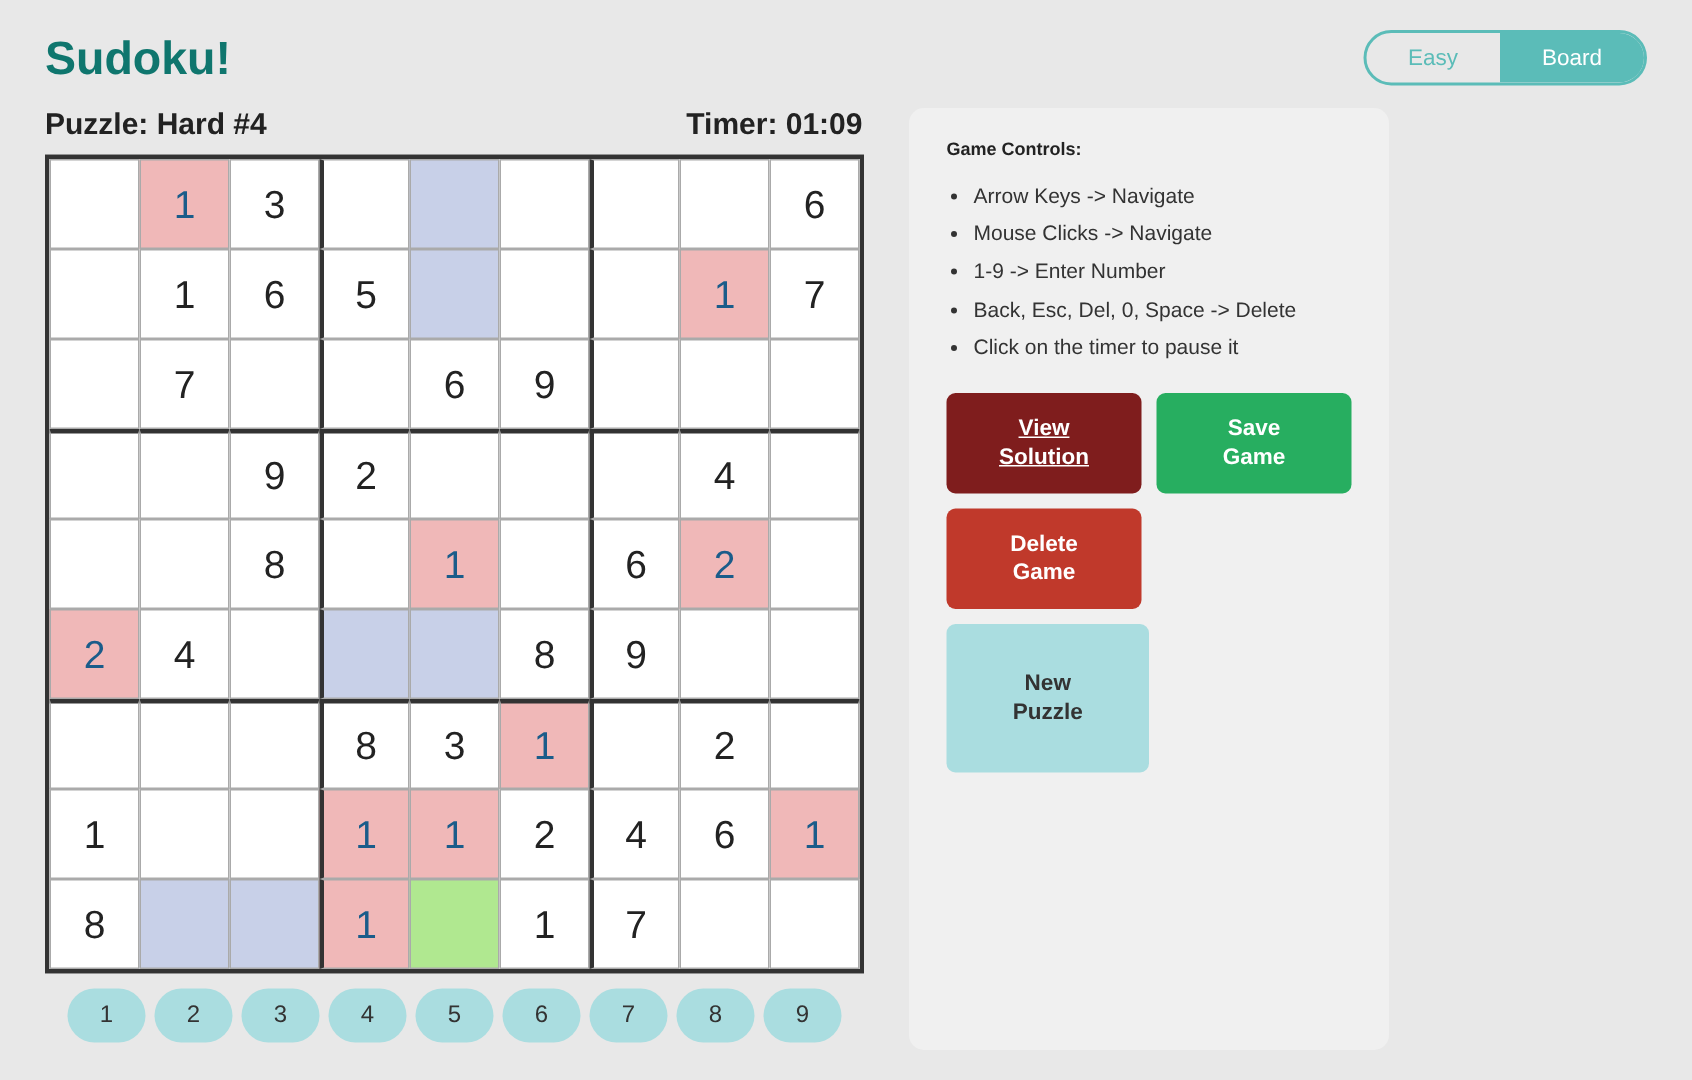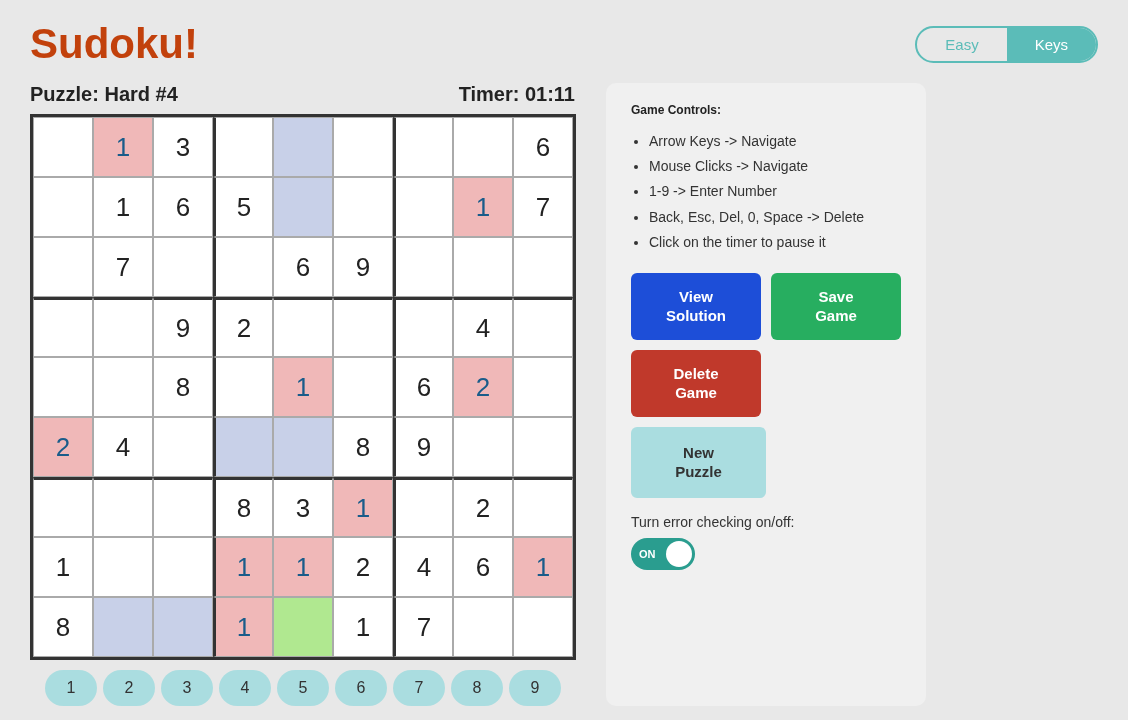--- a/index.html
+++ b/index.html
@@ -17,23 +17,23 @@
       padding: 20px 30px;
       height: 100%;
     }
     .header {
       display: flex;
       align-items: center;
       justify-content: space-between;
       margin-bottom: 10px;
     }
     .title {
-      font-size: 42px;
-      font-weight: bold;
-      color: #c2410c;
+      font-size: 31px;
+      font-weight: bold;
+      color: #0f766e;
     }
     .difficulty-tabs {
       display: flex;
       border-radius: 25px;
       overflow: hidden;
       border: 2px solid #5bbcb8;
     }
     .diff-btn {
       padding: 8px 28px;
       border: none;
@@ -164,28 +164,28 @@
       padding: 14px 10px;
       border: none;
       border-radius: 6px;
       color: white;
       font-size: 15px;
       font-weight: bold;
       cursor: pointer;
       text-align: center;
       line-height: 1.3;
     }
-    .btn-teal { background: #1d4ed8; }
+    .btn-teal { background: #7f1d1d; text-decoration: underline; }
     .btn-red { background: #c0392b; }
     .btn-green { background: #27ae60; }
     .new-puzzle-row {
       margin-top: 0;
     }
     .opt-btn-wide {
-      padding: 16px 10px;
+      padding: 30px 10px;
       border: none;
       border-radius: 6px;
       background: #aadde0;
       color: #333;
       font-size: 15px;
       font-weight: bold;
       cursor: pointer;
       width: 50%;
       line-height: 1.3;
     }
@@ -236,29 +236,29 @@
     }
   </style>
 </head>
 <body>
 
 <div class="app-container">
   <div class="header">
     <h1 class="title">Sudoku!</h1>
     <div class="difficulty-tabs">
       <button class="diff-btn">Easy</button>
-      <button class="diff-btn active">Keys</button>
+      <button class="diff-btn active">Board</button>
     </div>
   </div>
 
   <div class="main-row">
     <div class="left-panel">
       <div class="puzzle-info">
         <span class="puzzle-label">Puzzle: Hard #4</span>
-        <span class="timer-label">Timer: 01:11</span>
+        <span class="timer-label">Timer: 01:09</span>
       </div>
       <div class="grid-container">
         <div class="sudoku-grid" id="sudoku-grid">
         <div class="cell" data-row="0" data-col="0" style="background: white; color: rgb(34, 34, 34); border-width: 1px; border-style: solid; border-color: rgb(170, 170, 170);"></div>
             <div class="cell" data-row="0" data-col="1" style="background: rgb(240, 184, 184); color: rgb(26, 92, 138); border-width: 1px; border-style: solid; border-color: rgb(170, 170, 170);">1</div>
             <div class="cell" data-row="0" data-col="2" style="background: white; color: rgb(34, 34, 34); border-width: 1px; border-style: solid; border-color: rgb(170, 170, 170);">3</div>
             <div class="cell" data-row="0" data-col="3" style="background: white; color: rgb(34, 34, 34); border-width: 1px 1px 1px 3px; border-style: solid; border-color: rgb(170, 170, 170) rgb(170, 170, 170) rgb(170, 170, 170) rgb(51, 51, 51);"></div>
             <div class="cell" data-row="0" data-col="4" style="background: rgb(200, 208, 232); border-width: 1px; border-style: solid; border-color: rgb(170, 170, 170);"></div>
             <div class="cell" data-row="0" data-col="5" style="background: white; color: rgb(34, 34, 34); border-width: 1px; border-style: solid; border-color: rgb(170, 170, 170);"></div>
             <div class="cell" data-row="0" data-col="6" style="background: white; color: rgb(34, 34, 34); border-width: 1px 1px 1px 3px; border-style: solid; border-color: rgb(170, 170, 170) rgb(170, 170, 170) rgb(170, 170, 170) rgb(51, 51, 51);"></div>
@@ -363,26 +363,15 @@
 
       <div class="options-grid">
         <button class="opt-btn btn-teal">View<br>Solution</button>
         <button class="opt-btn btn-green">Save<br>Game</button>
         <button class="opt-btn btn-red">Delete<br>Game</button>
       </div>
       <div class="new-puzzle-row">
         <button class="opt-btn-wide">New<br>Puzzle</button>
       </div>
 
-      <div class="error-check-row">
-        <div class="error-check-label">Turn error checking on/off:</div>
-        <div class="toggle-container">
-          <label class="toggle">
-
-            <div class="toggle-slider">
-              <span class="toggle-on-text">ON</span>
-            </div>
-          </label>
-        </div>
-      </div>
     </div>
   </div>
 </div>
 
 </body></html>

